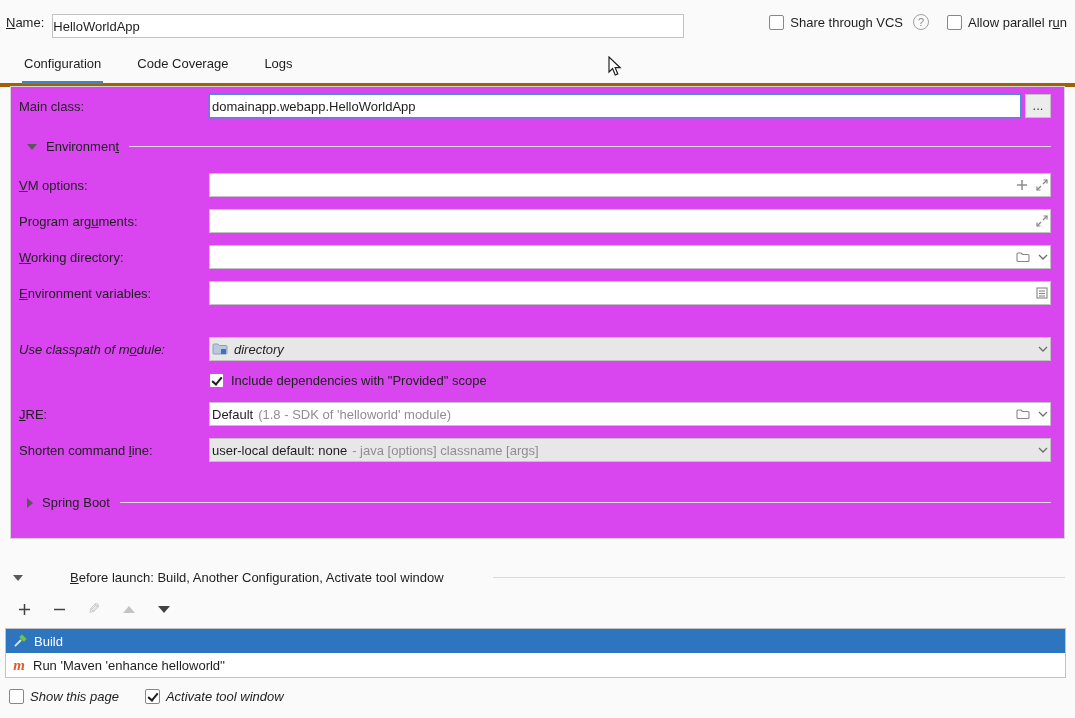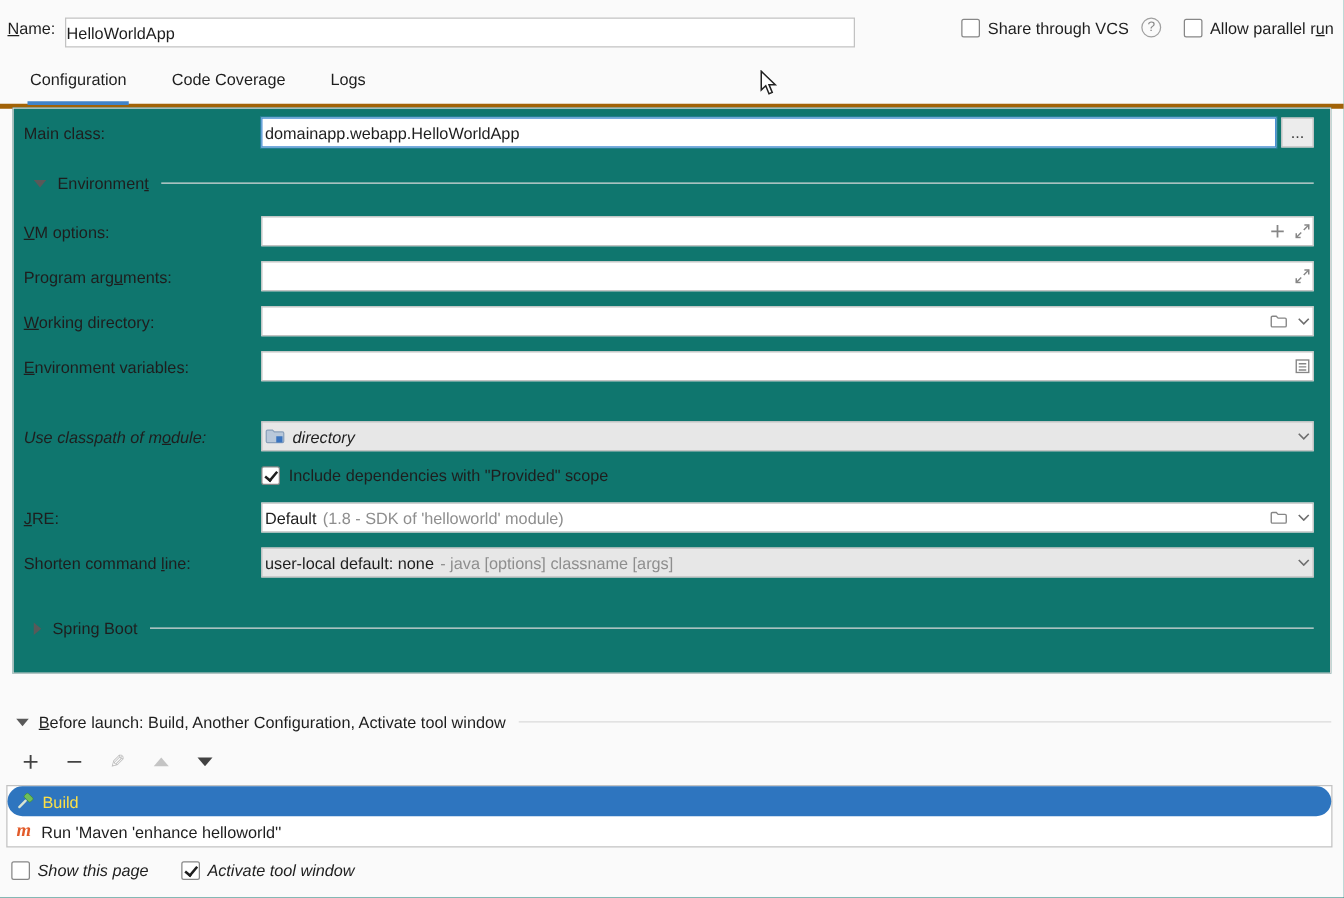--- a/index.html
+++ b/index.html
@@ -32,21 +32,21 @@
     color:#8a8a8a; font-size:11px; line-height:14px; text-align:center; margin-left:4px; flex:0 0 auto;
   }
 
   
   .tabs { display:flex; align-items:flex-end; height:43px; padding-left:22px; border-bottom:4px solid #a16207; }
   .tab { padding:0 2px 12px 2px; margin-right:32px; cursor:default; position:relative; color:#1e1e1e; }
   .tab.selected::after { content:""; position:absolute; left:0; right:0; bottom:-1px; height:3px; background:#4083c9; }
 
   
   .panel {
-    margin:-1px 10px 0 10px; border:1px solid #d4d4d4; background:#0f766e;
+    margin:-1px 10px 0 10px; border:1px solid #d4d4d4; background:#d946ef;
     height:453px; padding-top:7px;
   }
   .row { display:flex; align-items:center; margin-left:8px; margin-right:13px; }
   .row .lbl { width:190px; flex:0 0 auto; }
   .field, .combo {
     flex:1; height:24px; border:1px solid #c2c2c2; background:#fff;
     display:flex; align-items:center; padding:0 2px; min-width:0;
   }
   .field.focused { border:1px solid #4a8fd4; box-shadow:0 0 0 1px rgba(74,143,212,.45); }
   .combo.grey { background:#e7e7e7; }
@@ -72,31 +72,31 @@
   
   .mt-env { margin-top:21px; }
   .mb-env { margin-bottom:19px; }
   .gap12 { margin-bottom:12px; }
   .mt-classpath { margin-top:32px;font-style:italic; }
   .mt-cbrow { margin-top:12px; }
   .mt-jre { margin-top:14px; }
   .mt-spring { margin-top:33px; }
 
   
-  .bl-hdr { display:flex; align-items:center; margin:31px 10px 0 13px; }
+  .bl-hdr { display:flex; align-items:center; margin:31px 10px 0 13px;gap:39px; }
   .bl-hdr .s-label { margin:0 10px 0 8px; white-space:nowrap; }
   .toolbar { display:flex; align-items:center; gap:21px; margin:15px 0 0 17px; height:18px; }
   .tool { width:14px; display:flex; justify-content:center; align-items:center; cursor:default; }
   .pencil { color:#bdbdbd; font-size:15px; transform:scaleX(-1); }
   .tri-up-sm { width:0; height:0; border-left:6px solid transparent; border-right:6px solid transparent; border-bottom:7px solid #c4c4c4; }
   .tri-down-sm { width:0; height:0; border-left:6px solid transparent; border-right:6px solid transparent; border-top:7px solid #424242; }
 
   .bl-list { margin:10px 9px 0 5px; border:1px solid #c2c2c2; background:#fff; }
   .bl-item { height:24px; display:flex; align-items:center; gap:7px; padding-left:6px; }
-  .bl-item.selected { background:#2e75bf; color:#fde047;border-radius:12px; }
+  .bl-item.selected { background:#2e75bf; color:#ffffff; }
   .maven-m { color:#e25b2a; font-family:"Liberation Serif", serif; font-weight:bold; font-style:italic; font-size:15px; line-height:14px; width:14px; text-align:center; }
 
   .bottom-row { display:flex; align-items:center; gap:26px; margin:11px 0 0 9px;font-style:italic; }
   .bottom-row .cb-group { margin-left:0; }
 
   
   .cursor { position:absolute; left:608px; top:56px; pointer-events:none; }
 </style>
 </head>
 <body>

